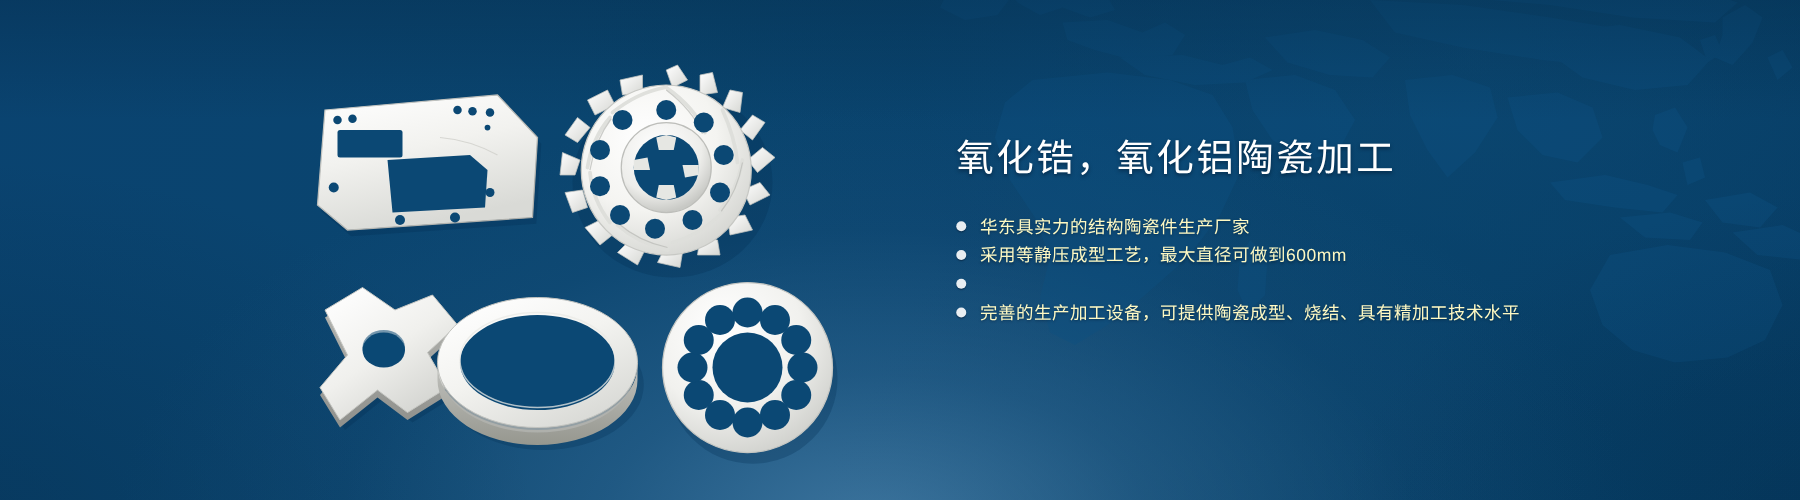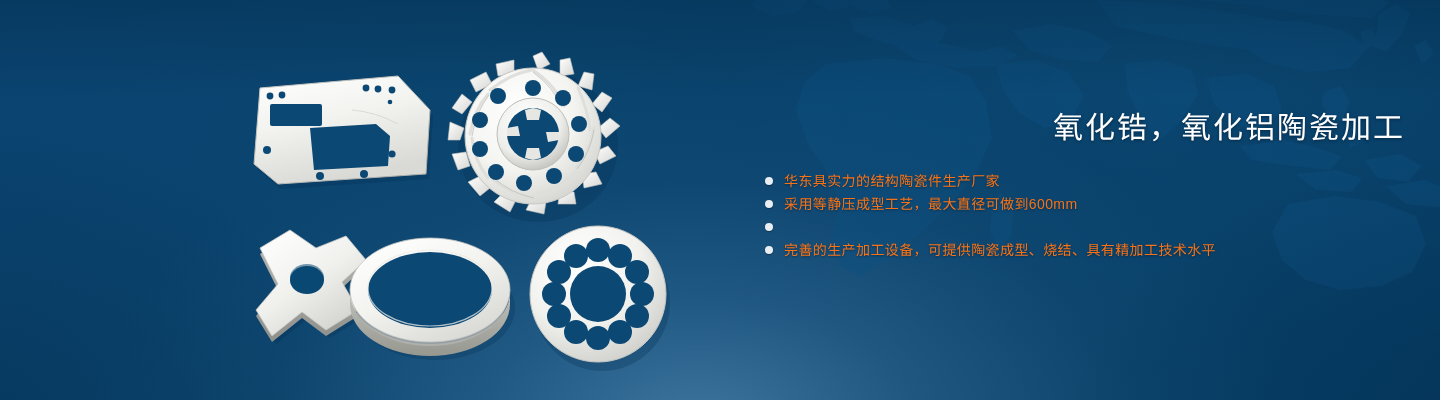--- a/index.html
+++ b/index.html
@@ -75,21 +75,20 @@
   }
 
   .title {
     font-size:30px;
     line-height:40px;
     letter-spacing:2px;
     color:#ffffff;
     font-weight:400;
     white-space:nowrap;
     text-shadow:0 1px 3px rgba(0,20,40,0.55);
-    text-align:right;
   }
 
   .bullets { margin-top:22px; }
 
   .bullet {
     display:flex;
     align-items:center;
     height:22px;
     margin-bottom:0px;
   }
@@ -100,21 +99,21 @@
     width:8px; height:8px;
     border-radius:50%;
     background:#e9eef2;
     margin-right:11px;
     box-shadow:0 1px 1px rgba(0,15,35,0.4);
   }
 
   .bullet-text {
     font-size:14px;
     line-height:22px;
-    color:#f97316;
+    color:#fef9c3;
     letter-spacing:0.4px;
     white-space:nowrap;
     text-shadow:0 1px 2px rgba(0,20,40,0.45);
   }
 </style>
 </head>
 <body>
 
 <div class="banner">
 

